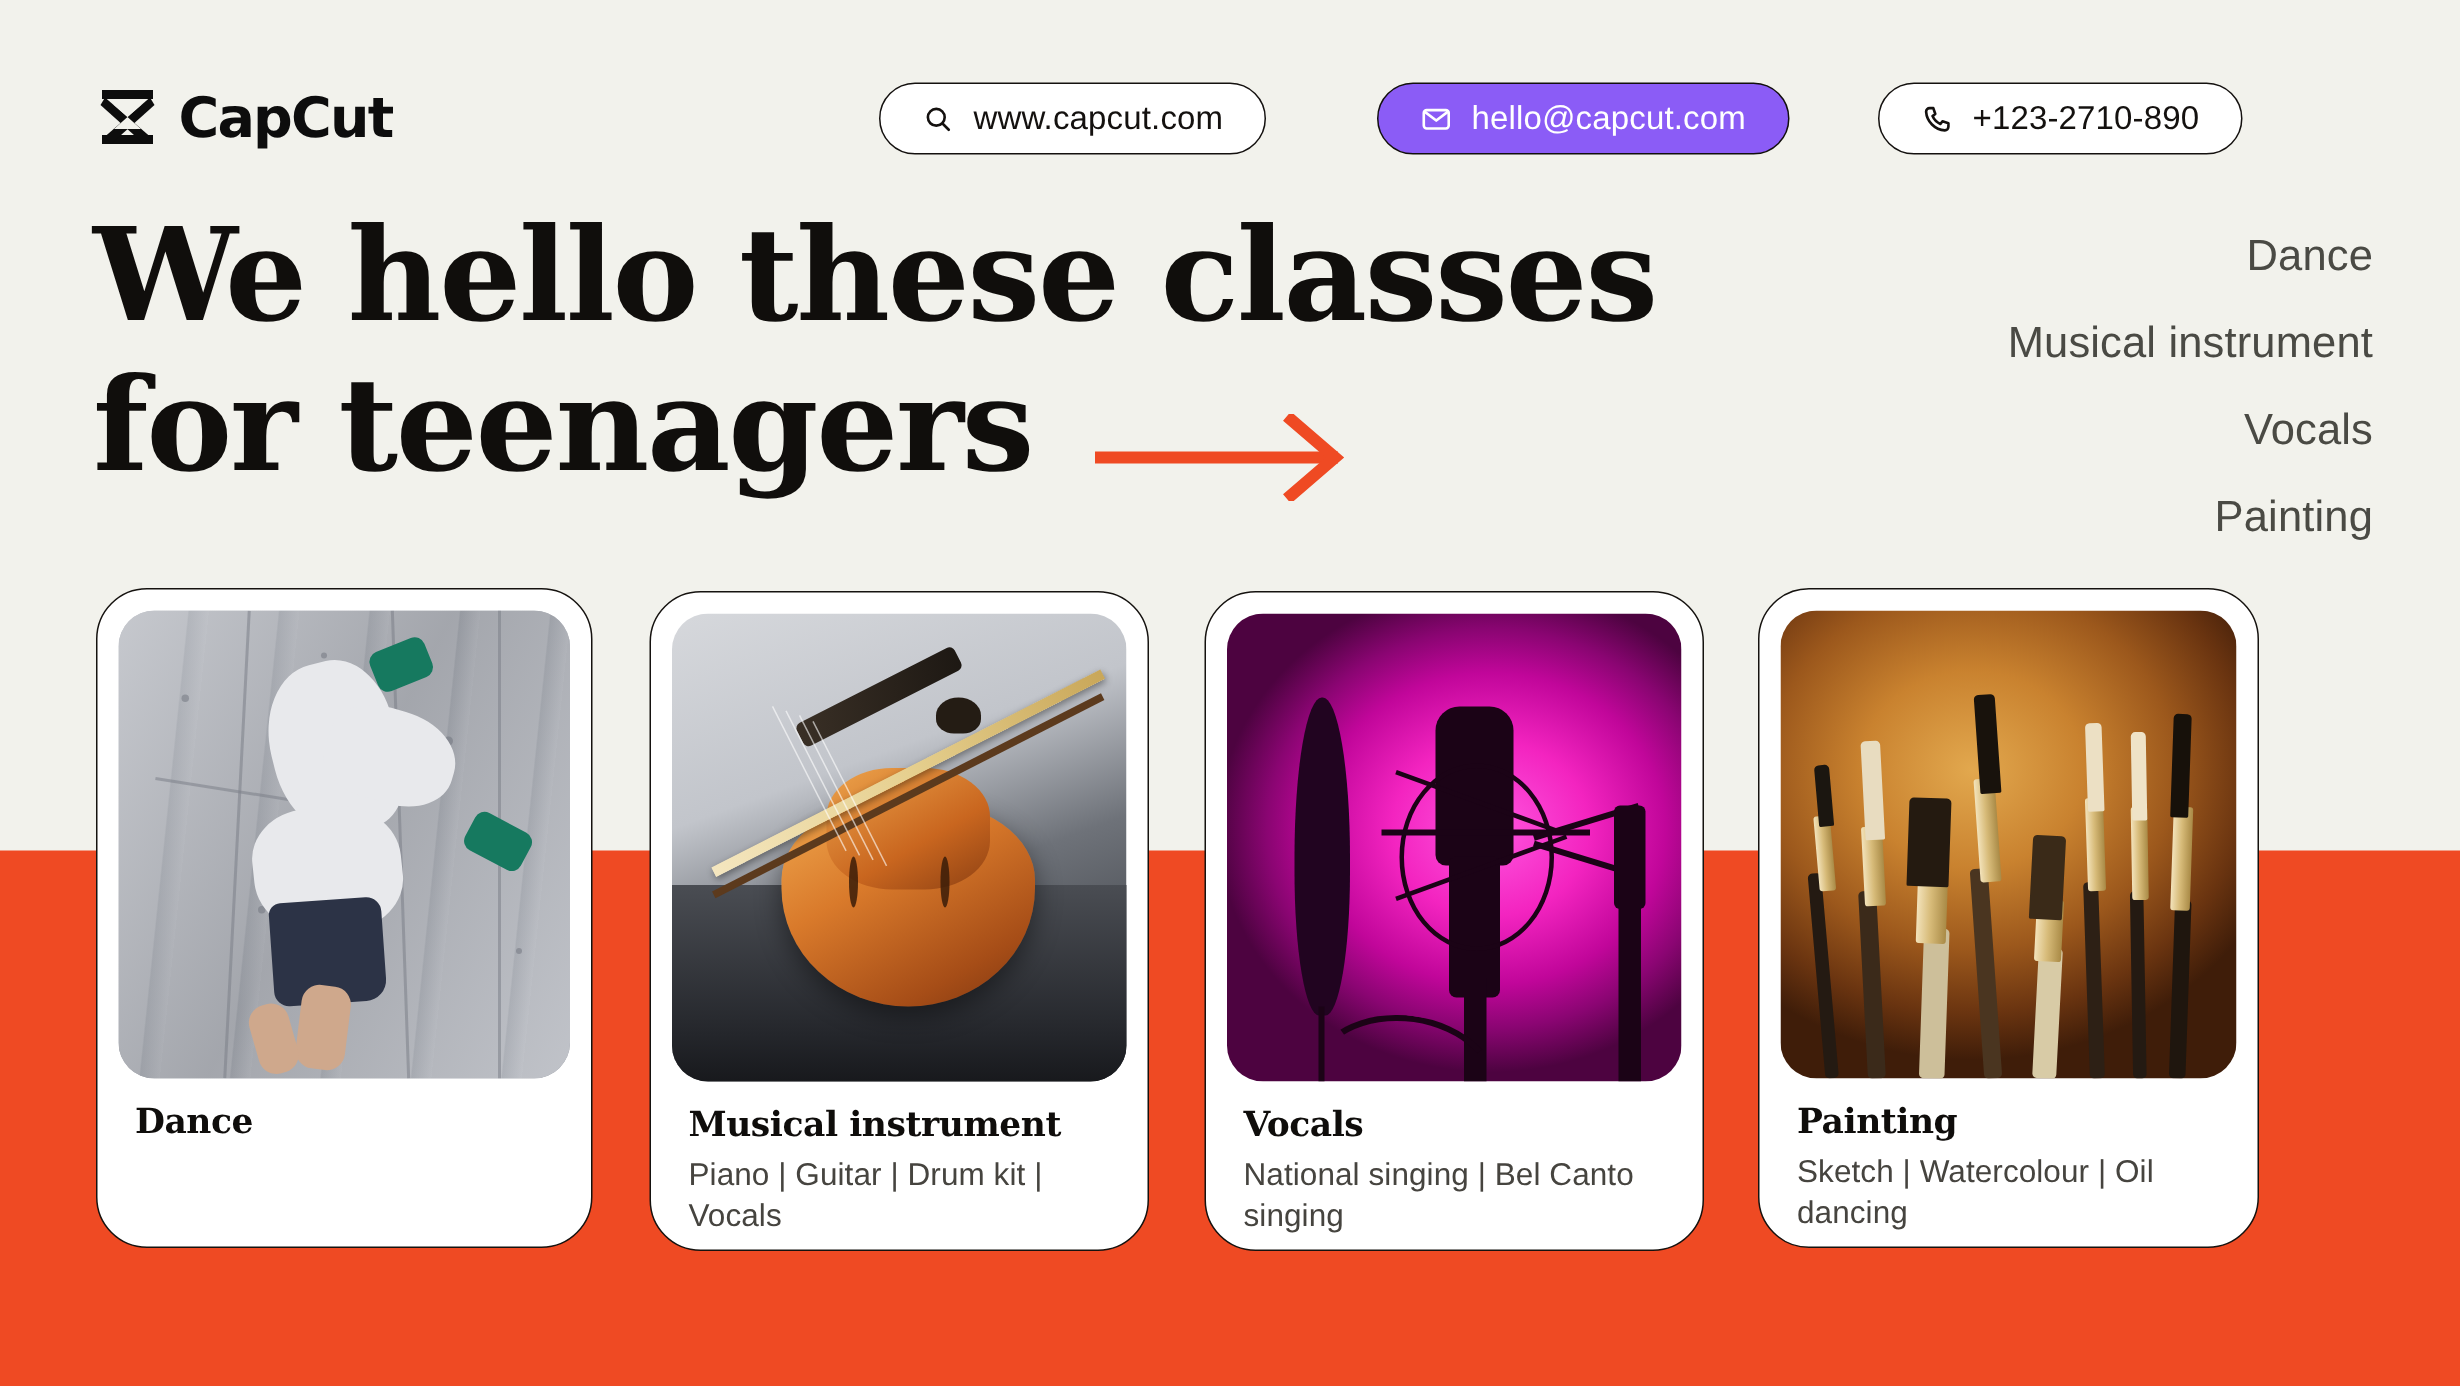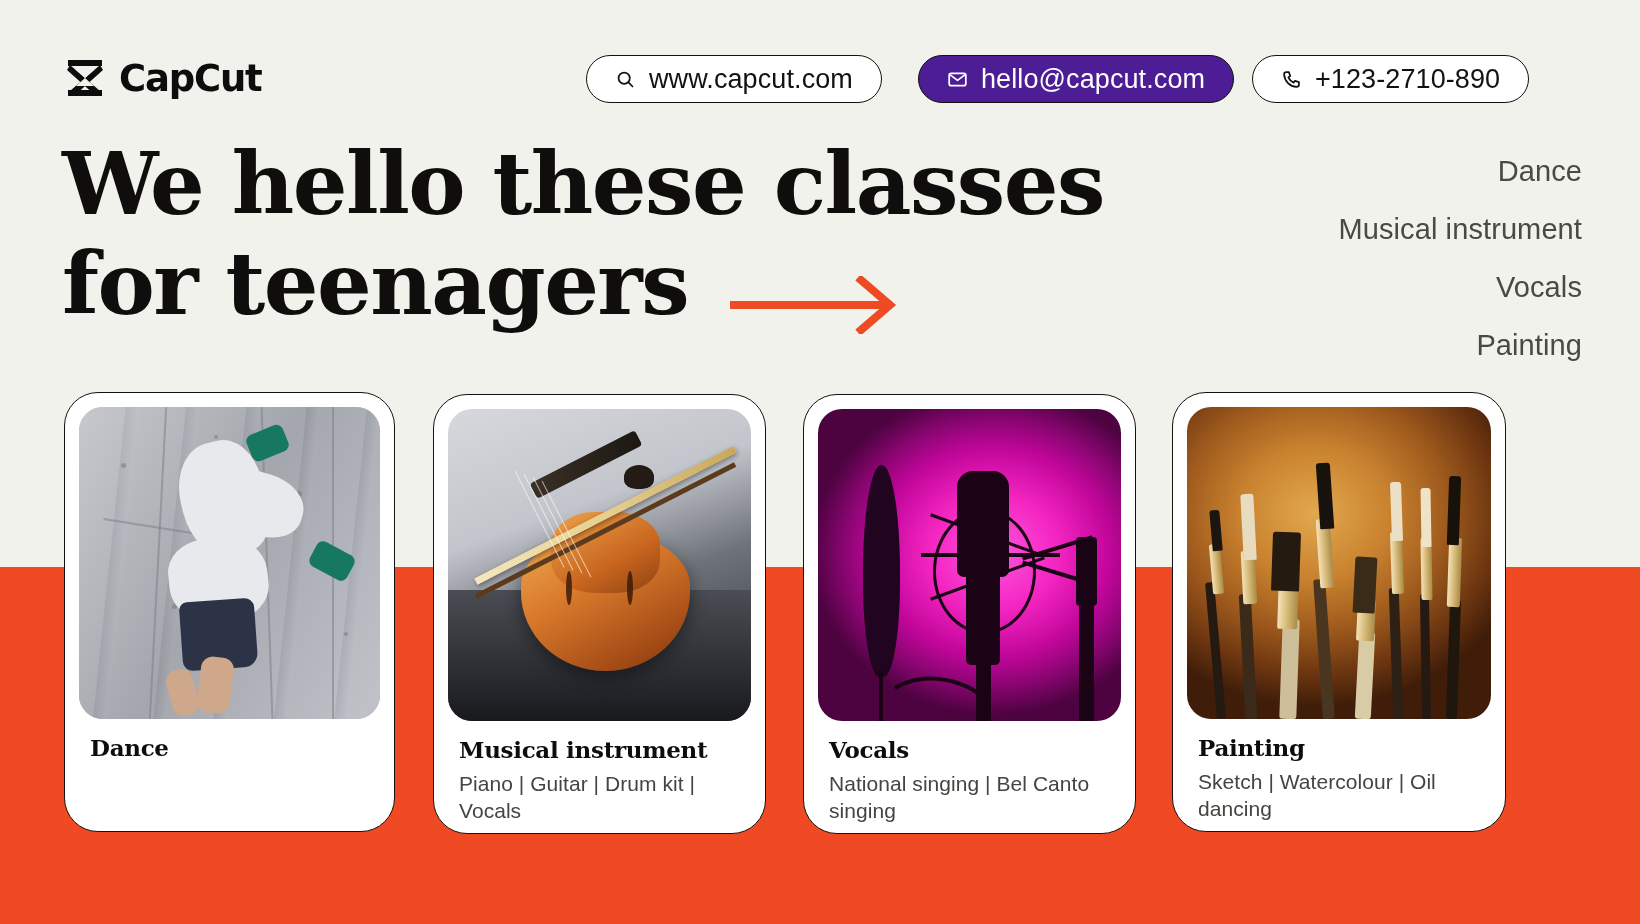--- a/index.html
+++ b/index.html
@@ -61,33 +61,33 @@
   }
 
   .pill {
     position: absolute;
     height: 48px;
     border-radius: 24px;
     display: flex;
     align-items: center;
     gap: 13px;
     padding: 0 28px;
-    font-size: 27px;
+    font-size: 22px;
     letter-spacing: 0.1px;
     white-space: nowrap;
   }
   .pill svg { flex: 0 0 auto; display: block; }
 
   .pill-light {
     background: #FFFFFF;
     border: 1.6px solid #14110F;
     color: #14110F;
   }
   .pill-dark {
-    background: #4c1d95;
+    background: #8b5cf6;
     border: 1.6px solid #120F0D;
     color: #FFFFFF;
   }
 
   #pill-website { left: 586px; top: 38px; }
   #pill-email   { left: 918px; top: 38px; }
   #pill-phone   { left: 1252px; top: 38px; }
 
   
   #headline {

